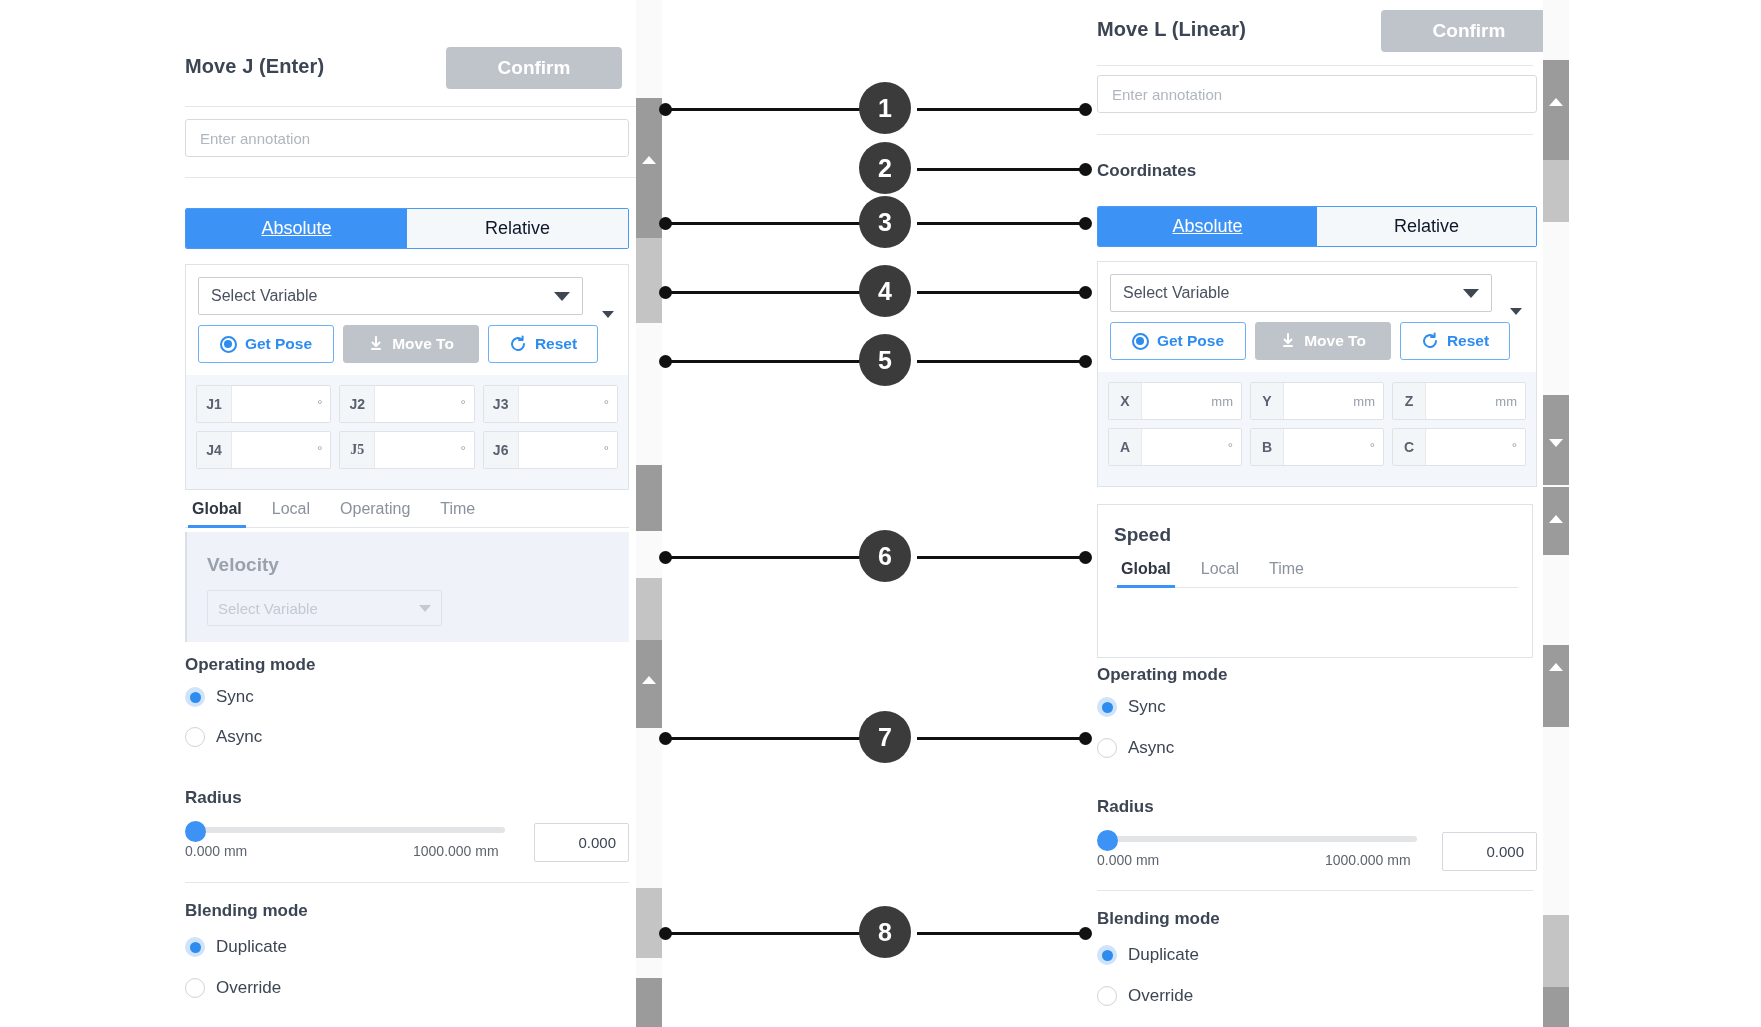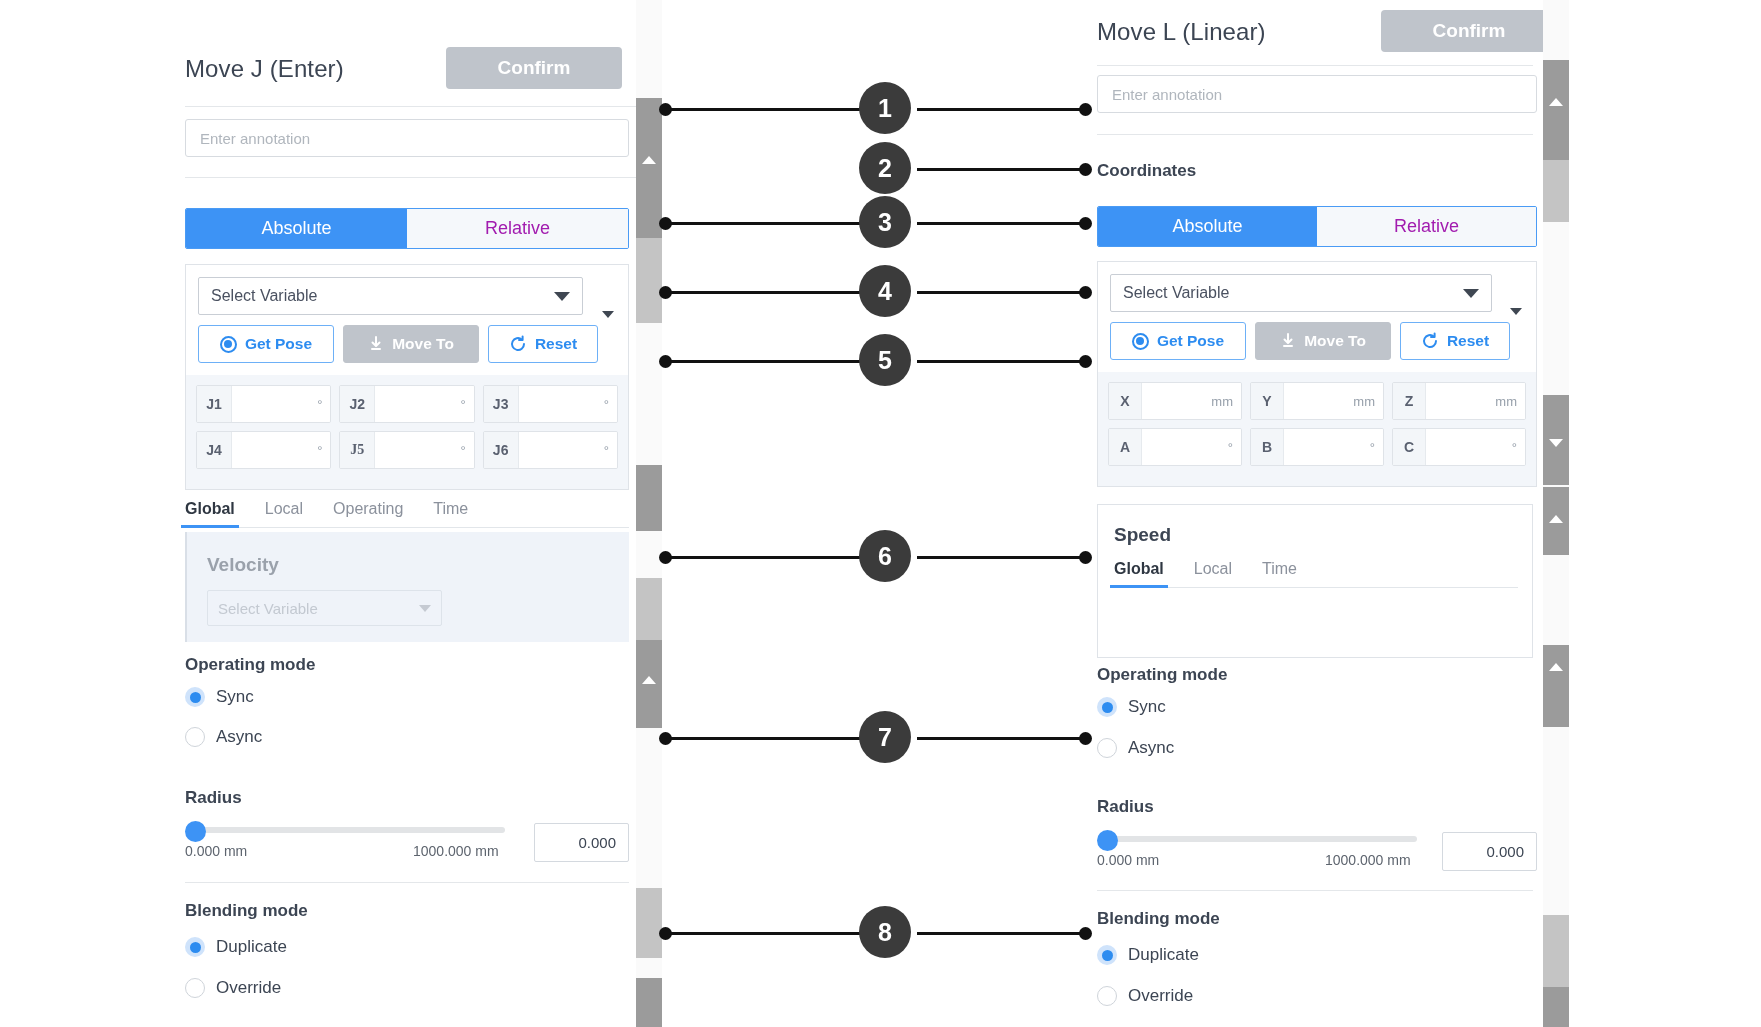--- a/index.html
+++ b/index.html
@@ -6,39 +6,39 @@
   body{
     width:1761px;height:1027px;background:#ffffff;
     font-family:"Liberation Sans", sans-serif;
     color:#3d4450;overflow:hidden;position:relative;
   }
   .stage{position:absolute;inset:0;}
 
   
   .panel{position:absolute;top:0;bottom:0;background:#fff;}
 
-  .ttl{font-size:24px;font-weight:normal;color:#3c4553;letter-spacing:.1px;}
+  .ttl{font-size:20px;font-weight:bold;color:#3c4553;letter-spacing:.1px;}
   .confirm-btn{
     background:#bfc4cb;color:#ffffff;border:none;border-radius:4px;
     font-size:19px;font-weight:bold;font-family:inherit;
     display:flex;align-items:center;justify-content:center;cursor:default;
   }
   .hr{height:1px;background:#e4e7ea;}
   .annot{
     border:1px solid #d7dbe0;border-radius:3px;background:#fff;
     font-size:15px;color:#3d4450;padding:0 14px;box-sizing:border-box;
     font-family:inherit;outline:none;
   }
   .annot::placeholder{color:#b0b6bd;}
 
   
   .seg{display:flex;border:1px solid #4a9bf5;border-radius:2px;overflow:hidden;box-sizing:border-box;}
   .seg>div{flex:1;display:flex;align-items:center;justify-content:center;font-size:18px;}
-  .seg .on{background:#3d93f5;color:#fff;}
-  .seg .off{background:#f5f8fb;color:#a21caf;}
+  .seg .on{background:#3d93f5;color:#fff;text-decoration:underline;}
+  .seg .off{background:#f5f8fb;color:#0f172a;}
 
   
   .card{border:1px solid #dfe3e8;background:#fff;box-sizing:border-box;position:relative;}
   .selvar{
     border:1px solid #c9ced5;background:#fff;border-radius:2px;box-sizing:border-box;
     display:flex;align-items:center;padding:0 12px;font-size:16px;color:#4a5160;
     justify-content:space-between;
   }
   .caret{width:0;height:0;border-left:8px solid transparent;border-right:8px solid transparent;border-top:9px solid #3f4752;}
   .caret.sm{border-left-width:6px;border-right-width:6px;border-top-width:7px;}
@@ -54,21 +54,21 @@
   .ring i{width:8px;height:8px;border-radius:50%;background:#2d8cf0;display:block;}
 
   .fieldrow{display:flex;gap:8px;}
   .fld{display:flex;border:1px solid #dfe3e8;border-radius:2px;background:#fff;box-sizing:border-box;flex:1;overflow:hidden;}
   .fld .lab{background:#f3f6f9;display:flex;align-items:center;justify-content:center;font-size:14px;font-weight:bold;color:#5a6170;border-right:1px solid #e6eaee;}
   .fld .val{flex:1;display:flex;align-items:center;justify-content:flex-end;padding-right:8px;font-size:13px;color:#97a0ab;background:#fff;}
 
   
   .tabs{display:flex;border-bottom:1px solid #e2e6ea;}
   .tabs .tab{font-size:16px;color:#8b919c;padding:0 0 9px 0;margin-right:30px;position:relative;}
-  .tabs .tab.active{color:#2f3742;font-weight:bold;}
+  .tabs .tab.active{color:#2f3742;font-weight:bold;margin-left:7px;}
   .tabs .tab.active::after{content:"";position:absolute;left:-4px;right:-4px;bottom:-1px;height:3px;background:#3d93f5;}
 
   .velbox{background:#eff3f9;box-sizing:border-box;}
   .velbox .vlab{font-size:19px;color:#9aa1ab;font-weight:bold;}
   .velsel{border:1px solid #dde3ea;background:#eff3f9;border-radius:2px;display:flex;align-items:center;justify-content:space-between;padding:0 10px;font-size:15px;color:#c3c9d1;box-sizing:border-box;}
 
   
   .h2{font-size:17px;font-weight:bold;color:#3c4553;}
   .radio-row{display:flex;align-items:center;gap:11px;}
   .radio{width:20px;height:20px;border-radius:50%;box-sizing:border-box;display:flex;align-items:center;justify-content:center;}

